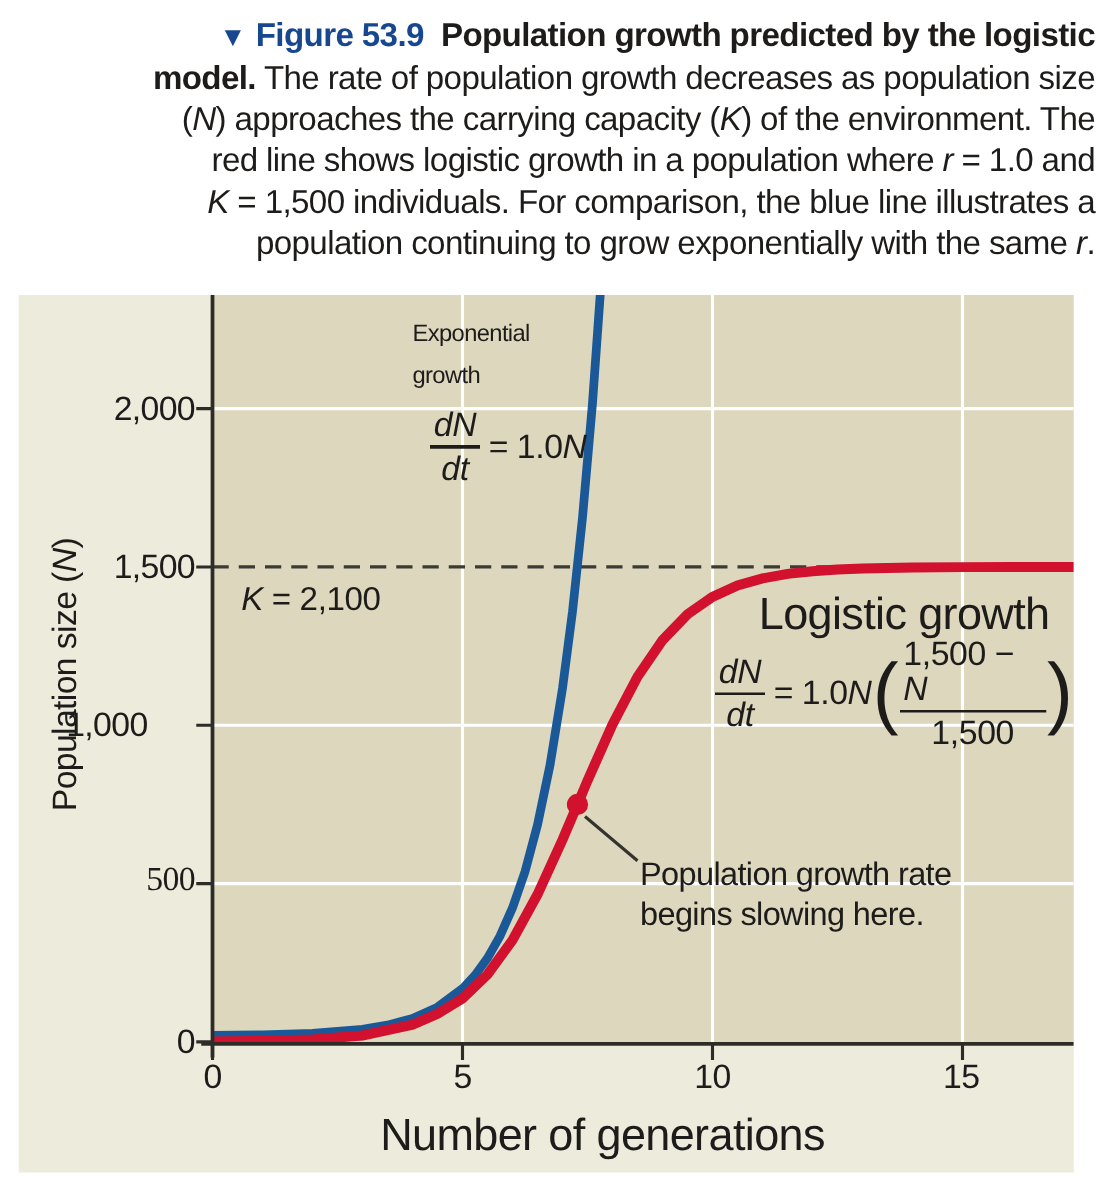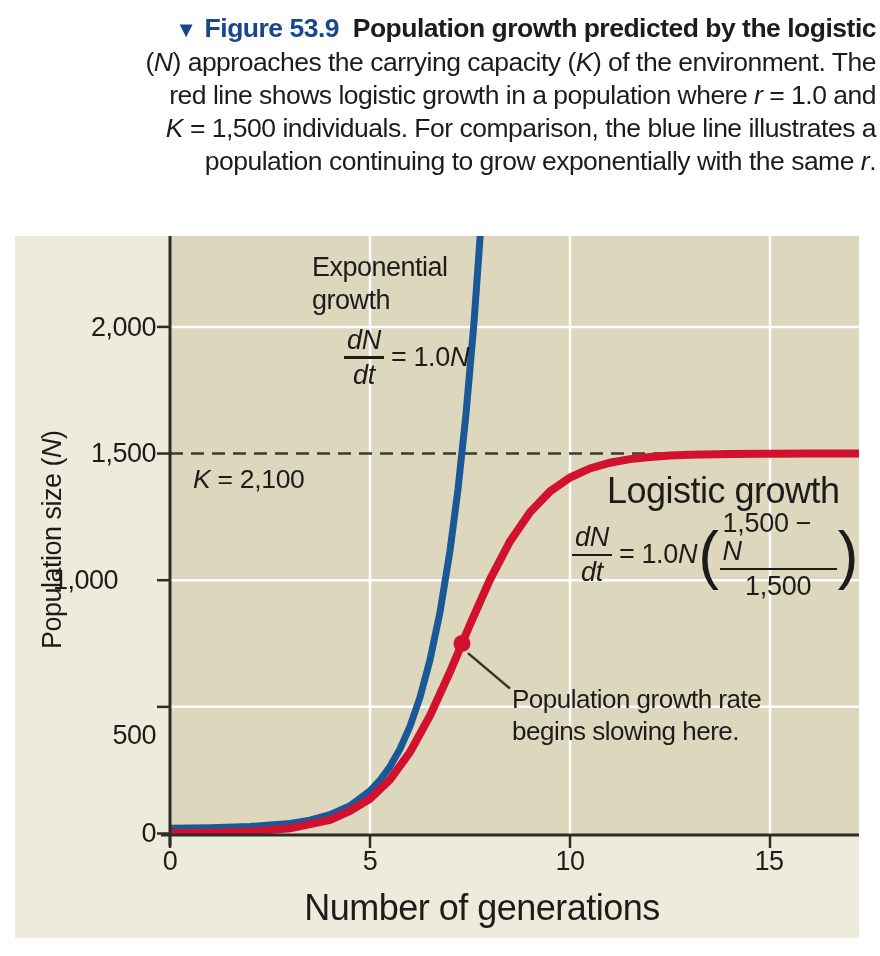--- a/index.html
+++ b/index.html
@@ -13,49 +13,50 @@
   .cap-line{white-space:nowrap;font-size:26.5px;line-height:33px;letter-spacing:-0.5px;text-align:right;}
   .cap-fig{color:#17478f;font-weight:bold;}
   .cap-marker{color:#17478f;font-size:22px;margin-right:8px;}
   .cap-bold{font-weight:bold;}
   .it{font-style:italic;}
   
   .figure{position:absolute;left:15px;top:236px;width:844px;height:702px;background:#edebdc;}
   #plot{position:absolute;left:0;top:0;display:block;}
   
   .ylab{position:absolute;left:0;width:141px;text-align:right;font-size:27px;line-height:30px;letter-spacing:-0.5px;}
-  .ylab-2000{top:76px;} .ylab-1500{top:202px;} .ylab-1000{top:329px;text-align:center;} .ylab-500{top:484px;} .ylab-0{top:582px;}
+  .ylab-2000{top:76px;} .ylab-1500{top:202px;} .ylab-1000{top:329px;text-align:center;} .ylab-500{top:452px;font-family:Liberation Serif, serif;} .ylab-0{top:582px;}
   .xlab{position:absolute;top:610px;width:60px;text-align:center;font-size:27px;letter-spacing:-0.5px;}
   .xlab-0{left:125px;} .xlab-5{left:325px;} .xlab-10{left:525px;} .xlab-15{left:724px;}
   .ytitle{
     position:absolute;left:22px;top:154px;height:300px;white-space:nowrap;
     writing-mode:vertical-rl;transform:rotate(180deg);text-align:center;
     font-size:27px;letter-spacing:-0.5px;
   }
   .xtitle{position:absolute;left:267px;top:651px;width:400px;text-align:center;font-size:36px;letter-spacing:-0.5px;}
   
   .k-label{position:absolute;left:178px;top:228px;font-size:26.5px;letter-spacing:-0.3px;}
-  .exp-label{position:absolute;left:297px;top:15px;font-size:27px;line-height:33px;white-space:pre-line;letter-spacing:-0.5px;}
+  .exp-label{position:absolute;left:315px;top:15px;font-size:19px;line-height:33px;white-space:pre-line;letter-spacing:-0.5px;}
   .log-label{position:absolute;left:592px;top:234px;font-size:36px;letter-spacing:-0.5px;}
   .callout-text{position:absolute;left:497px;top:447px;font-size:26px;line-height:32px;white-space:pre-line;letter-spacing:-0.5px;}
   
   .formula{display:flex;align-items:center;font-size:27px;letter-spacing:-0.3px;}
   .exp-formula{position:absolute;left:329px;top:88px;}
   .log-formula{position:absolute;left:557px;top:271px;}
   .frac{display:flex;flex-direction:column;align-items:center;line-height:1;}
   .frac .num,.frac .den{padding:2px 3px;line-height:1.05;}
   .fbar{display:block;height:2.5px;background:#1e1c1a;width:100%;}
   .feq{margin:0 7px;}
   .paren{font-size:62px;line-height:64px;font-weight:400;transform:scaleY(1.03);margin:0 1px;}
 </style>
 </head>
 <body>
 
 <div class="caption">
   <div class="cap-line"><span class="cap-marker">▼</span><span class="cap-fig">Figure 53.9</span><span class="cap-bold">&nbsp;&nbsp;</span><span class="cap-bold">Population growth predicted by the logistic</span></div>
+  <div class="cap-line"><span class="cap-bold">model.</span><span> The rate of population growth decreases as population size</span></div>
   <div class="cap-line"><span>(</span><span class="it">N</span><span>) approaches the carrying capacity (</span><span class="it">K</span><span>) of the environment. The</span></div>
   <div class="cap-line"><span>red line shows logistic growth in a population where </span><span class="it">r</span><span> = 1.0 and</span></div>
   <div class="cap-line"><span class="it">K</span><span> = 1,500 individuals. For comparison, the blue line illustrates a</span></div>
   <div class="cap-line"><span>population continuing to grow exponentially with the same </span><span class="it">r</span><span>.</span></div>
 </div>
 
 <div class="figure">
   <svg id="plot" width="844" height="702" viewBox="0 0 844 702">
       <rect x="155" y="0" width="689" height="599" fill="#dcd7bd"></rect>
       <clipPath id="pc">

